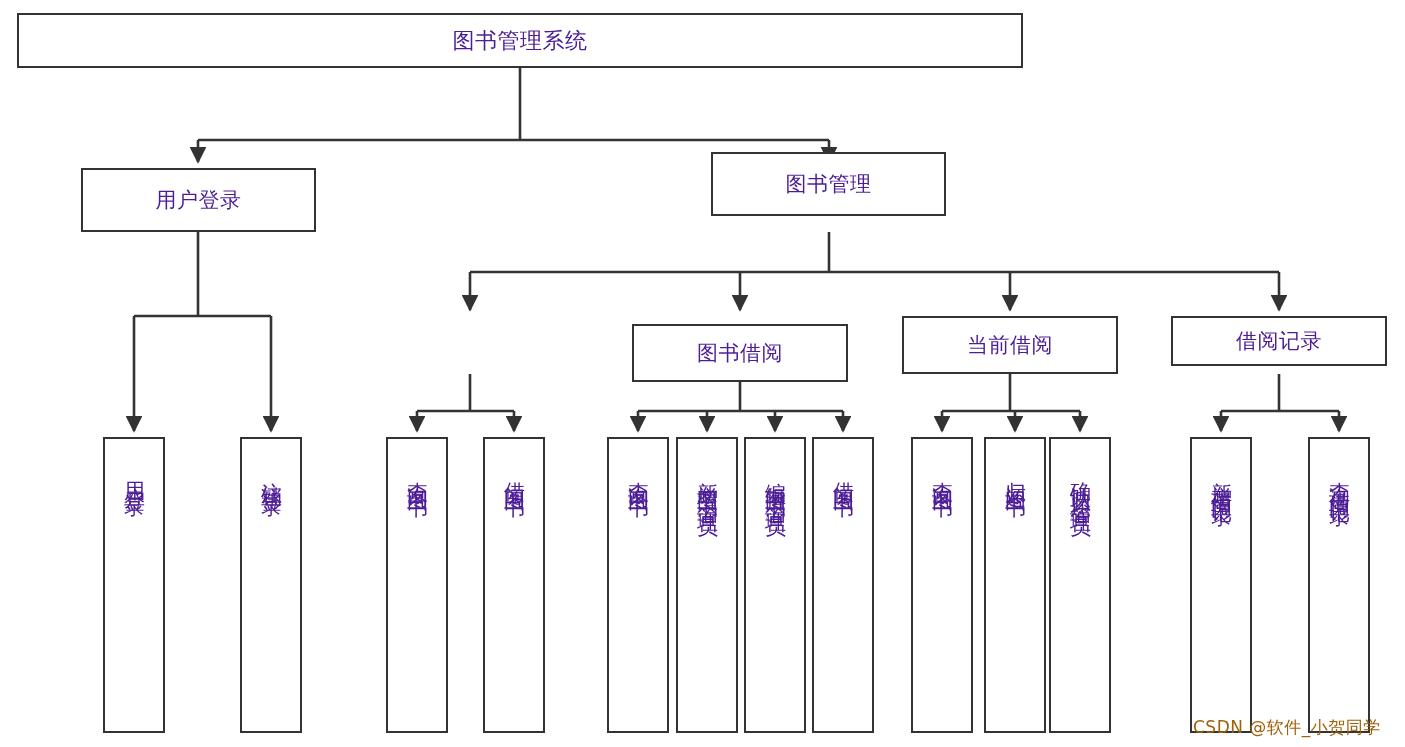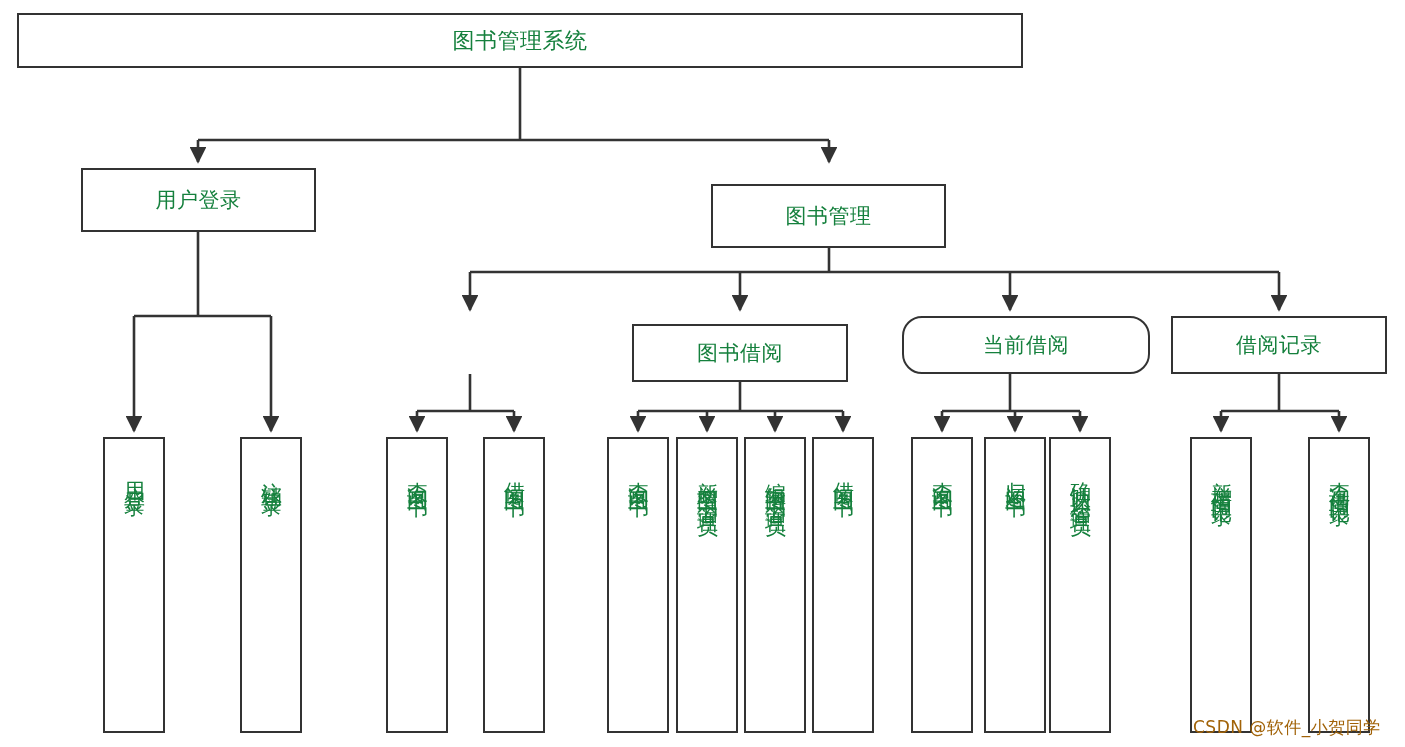--- a/index.html
+++ b/index.html
@@ -27,21 +27,21 @@
     pointer-events: none;
   }
   .node {
     position: absolute;
     box-sizing: border-box;
     border: 2.5px solid #333333;
     background: #ffffff;
     display: flex;
     align-items: center;
     justify-content: center;
-    color: #15803d;
+    color: #4c1d95;
   }
   .node .label {
     display: block;
     line-height: 1.18;
     letter-spacing: 0.5px;
     white-space: pre;
   }
   
   .node.horiz .label {
     font-size: 21px;
@@ -127,31 +127,31 @@
     </g>
   </svg>
 
   <div class="node horiz root" style="left:17px; top:13px; width:1006px; height:55px;">
     <span class="label">图书管理系统</span>
   </div>
 
   <div class="node horiz" style="left:81px; top:168px; width:235px; height:64px;">
     <span class="label">用户登录</span>
   </div>
-  <div class="node horiz" style="left:711px; top:184px; width:235px; height:64px;">
+  <div class="node horiz" style="left:711px; top:152px; width:235px; height:64px;">
     <span class="label">图书管理</span>
   </div>
 
   <div class="node horiz" style="left:632px; top:324px; width:216px; height:58px;font-family:Liberation Serif, serif;">
     <span class="label">图书借阅</span>
   </div>
-  <div class="node horiz" style="left:902px; top:316px; width:248px; height:58px;border-radius:20px;">
+  <div class="node horiz" style="left:902px; top:316px; width:216px; height:58px;">
     <span class="label">当前借阅</span>
   </div>
-  <div class="node horiz" style="left:1171px; top:316px; width:216px; height:58px;">
+  <div class="node horiz" style="left:1171px; top:316px; width:216px; height:50px;">
     <span class="label">借阅记录</span>
   </div>
 
   <div class="node vert" style="left:103px; top:437px; width:62px; height:296px;">
     <span class="label">用户登录</span>
   </div>
   <div class="node vert" style="left:240px; top:437px; width:62px; height:296px;">
     <span class="label">注销登录</span>
   </div>
 

